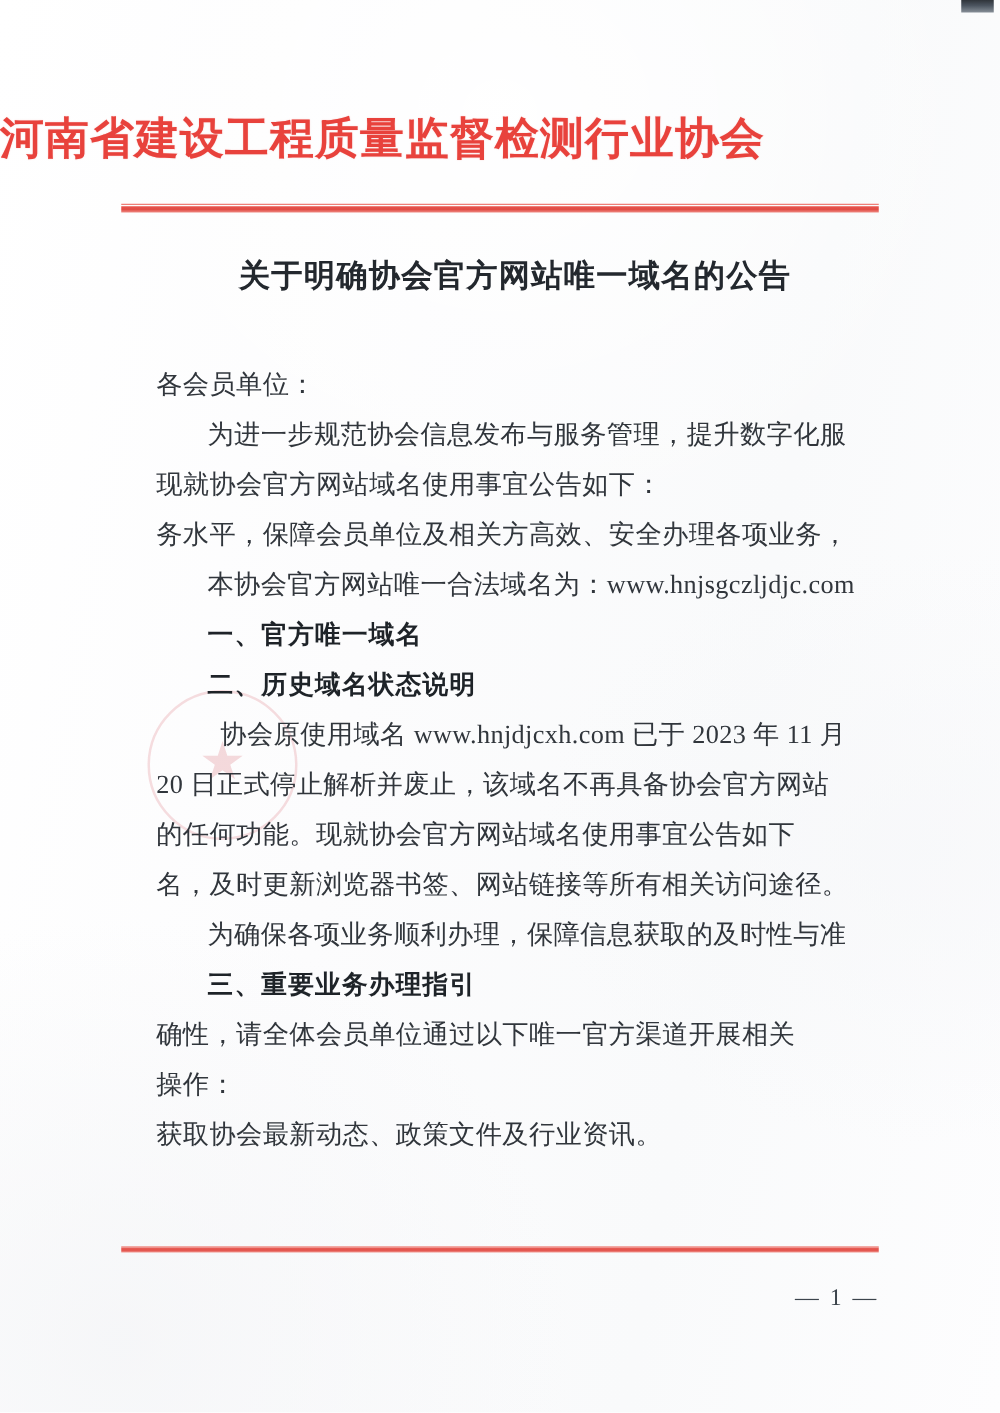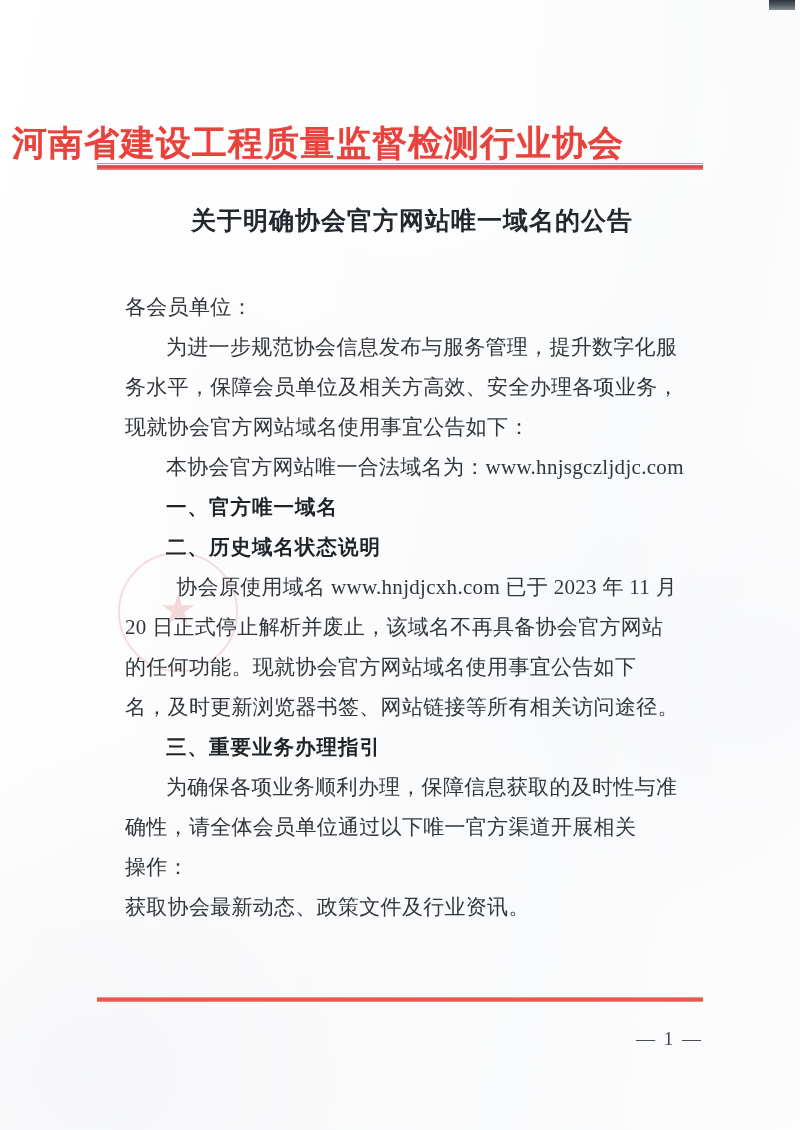--- a/index.html
+++ b/index.html
@@ -41,24 +41,24 @@
     top: 0;
     right: 5px;
     width: 26px;
     height: 10px;
     background: linear-gradient(180deg, #2f343a 0%, #4c5560 45%, #878f98 100%);
   }
 
   
   .letterhead {
     position: absolute;
-    top: 120px;
+    top: 88px;
     left: 0;
     width: 636px;
-    text-align: center;
+    text-align: left;
   }
   .org-title {
     font-family: "DejaVu Sans", "Liberation Sans", sans-serif;
     font-size: 35px;
     line-height: 46px;
     font-weight: 700;
     letter-spacing: 1px;
     color: #e8423c;
     white-space: nowrap;
     text-shadow: 0 0 1px rgba(232,66,60,0.35);
@@ -208,34 +208,34 @@
 
   <div class="seal">
     <div class="star">★</div>
   </div>
 
   <div class="body-area">
 
     <div class="line">各会员单位：</div>
 
     <div class="line indent">为进一步规范协会信息发布与服务管理，提升数字化服</div>
+    <div class="line">现就协会官方网站域名使用事宜公告如下：</div>
     <div class="line">务水平，保障会员单位及相关方高效、安全办理各项业务，</div>
-    <div class="line">现就协会官方网站域名使用事宜公告如下：</div>
 
     <div class="line indent">本协会官方网站唯一合法域名为：www.hnjsgczljdjc.com</div>
     <div class="line heading">一、官方唯一域名</div>
 
     <div class="line heading">二、历史域名状态说明</div>
     <div class="line indent">协会原使用域名 www.hnjdjcxh.com 已于 2023 年 11 月</div>
     <div class="line">20 日正式停止解析并废止，该域名不再具备协会官方网站</div>
     <div class="line">的任何功能。现就协会官方网站域名使用事宜公告如下</div>
     <div class="line">名，及时更新浏览器书签、网站链接等所有相关访问途径。</div>
 
+    <div class="line indent">为确保各项业务顺利办理，保障信息获取的及时性与准</div>
     <div class="line heading">三、重要业务办理指引</div>
-    <div class="line indent">为确保各项业务顺利办理，保障信息获取的及时性与准</div>
     <div class="line">确性，请全体会员单位通过以下唯一官方渠道开展相关</div>
     <div class="line">操作：</div>
     <div class="line">获取协会最新动态、政策文件及行业资讯。</div>
 
   </div>
 
   <div class="rule-bottom">
     <div class="thin"></div>
     <div class="thick"></div>
   </div>

